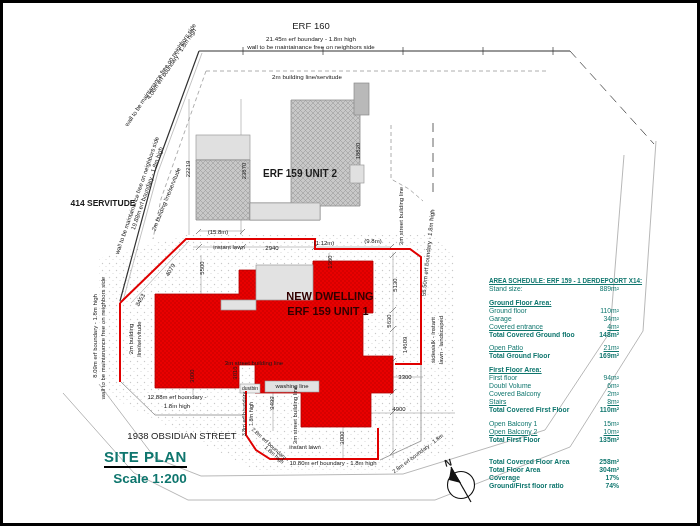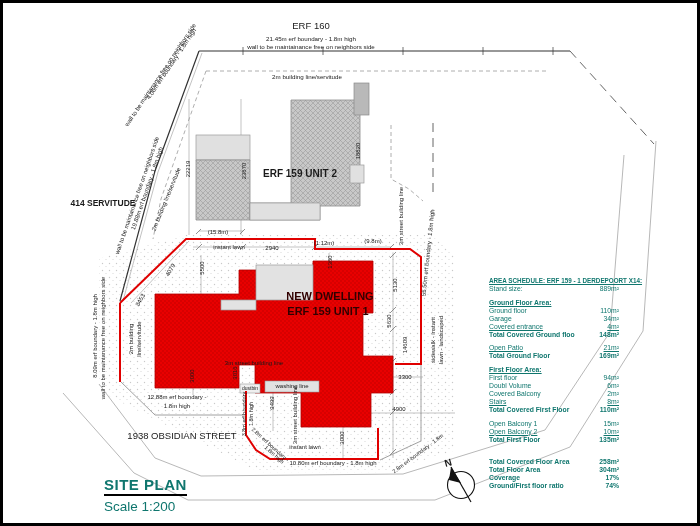--- a/index.html
+++ b/index.html
@@ -4,24 +4,24 @@
 <style>
   html,body{margin:0;padding:0;background:#444;}
   .page{
     position:relative;width:700px;height:526px;margin:0 auto;
     background:#ffffff;border:3px solid #000;box-sizing:border-box;overflow:hidden;
     font-family:"Liberation Sans",sans-serif;color:#0f766e;
   }
   svg{position:absolute;left:0;top:0;}
   svg text{font-family:"Liberation Sans",sans-serif;}
   
-  .title-block{position:absolute;left:101px;top:473px;}
+  .title-block{position:absolute;left:101px;top:445px;text-align:right;}
   .title-block .main{font-size:15px;font-weight:bold;letter-spacing:.5px;
     border-bottom:2px solid #000;padding-bottom:1px;display:inline-block;}
-  .title-block .scale{font-size:13.5px;margin-top:3px;}
+  .title-block .scale{font-size:13.5px;margin-top:3px;font-weight:bold;}
   
   .schedule{position:absolute;left:486px;top:273px;width:130px;}
   .schedule .stitle{font-size:6.3px;font-weight:bold;text-decoration:underline;
     white-space:nowrap;line-height:9px;}
   .srow{display:flex;justify-content:space-between;font-size:6.8px;line-height:7.9px;}
   .srow .lbl{white-space:nowrap;}
   .srow .val{text-align:right;}
   .srow.heading .lbl{font-weight:bold;text-decoration:underline;}
   .srow.sum .lbl,.srow.sum .val{text-decoration:underline;}
   .srow.total{font-weight:bold;}

